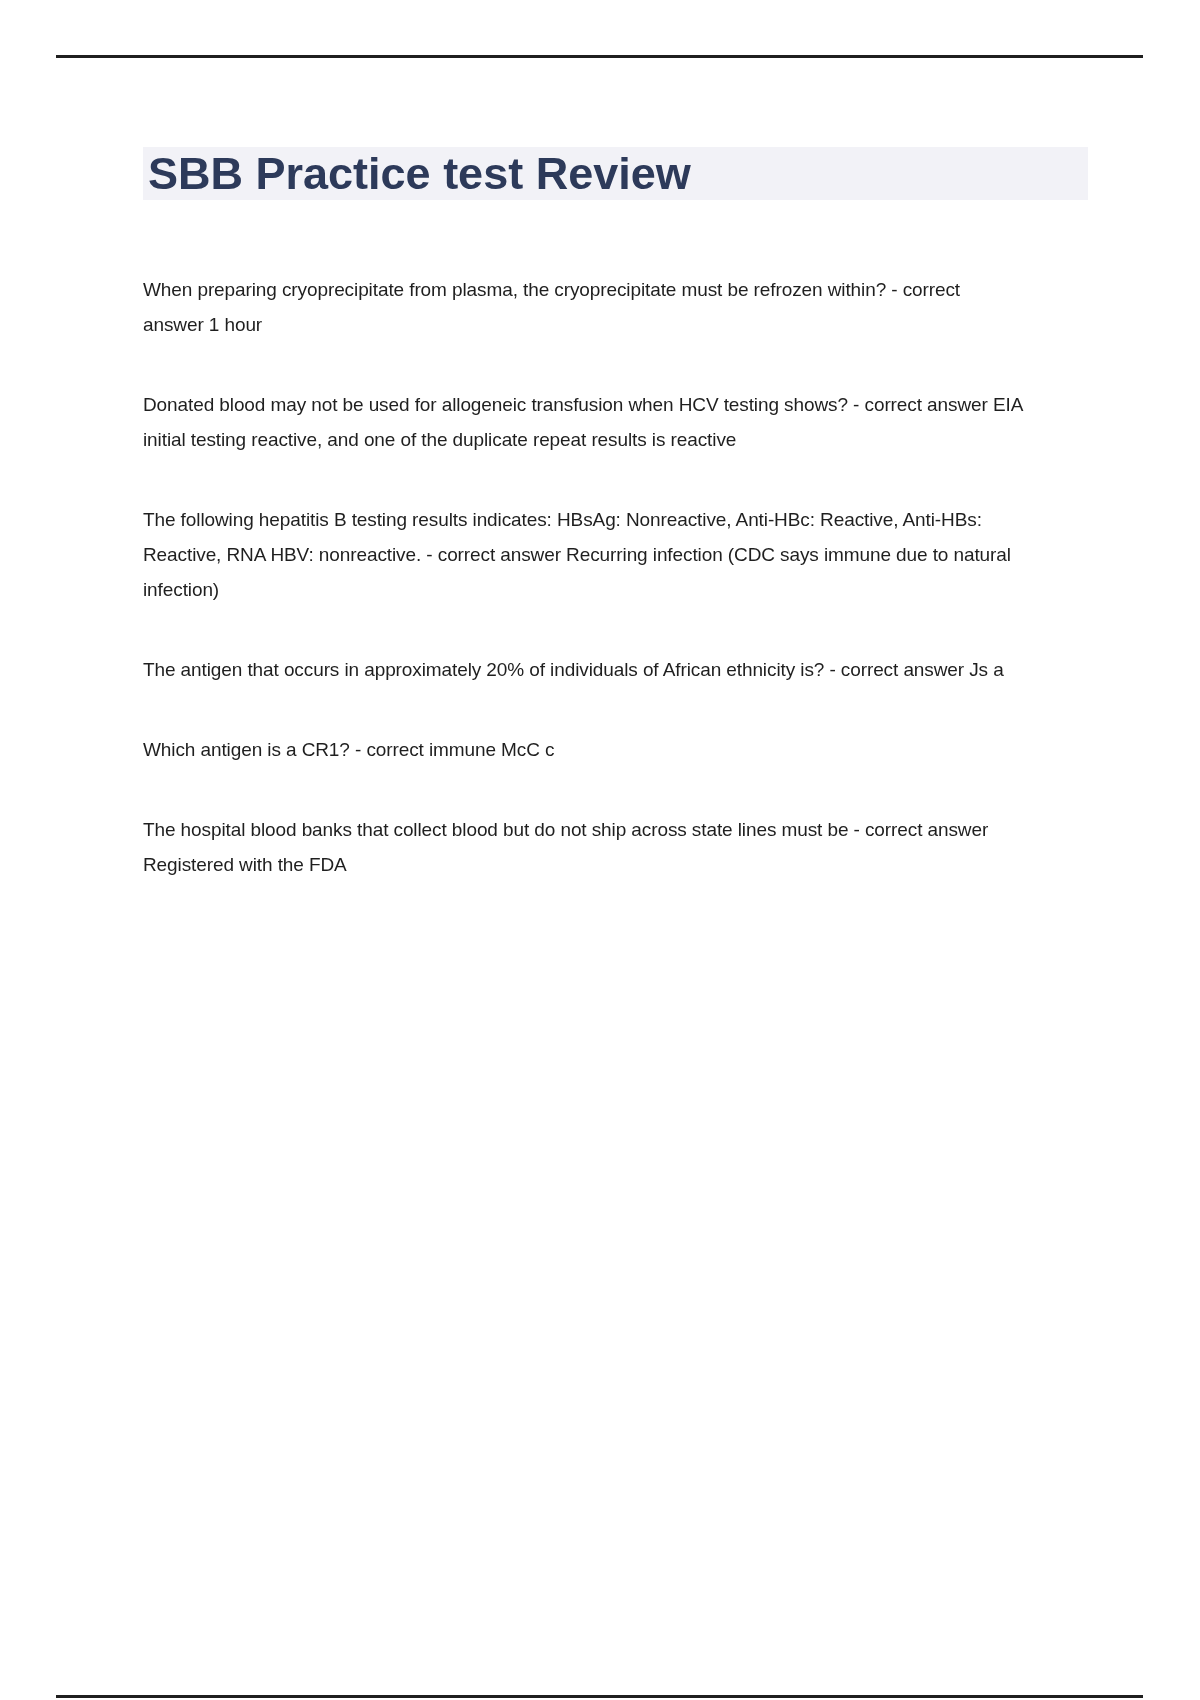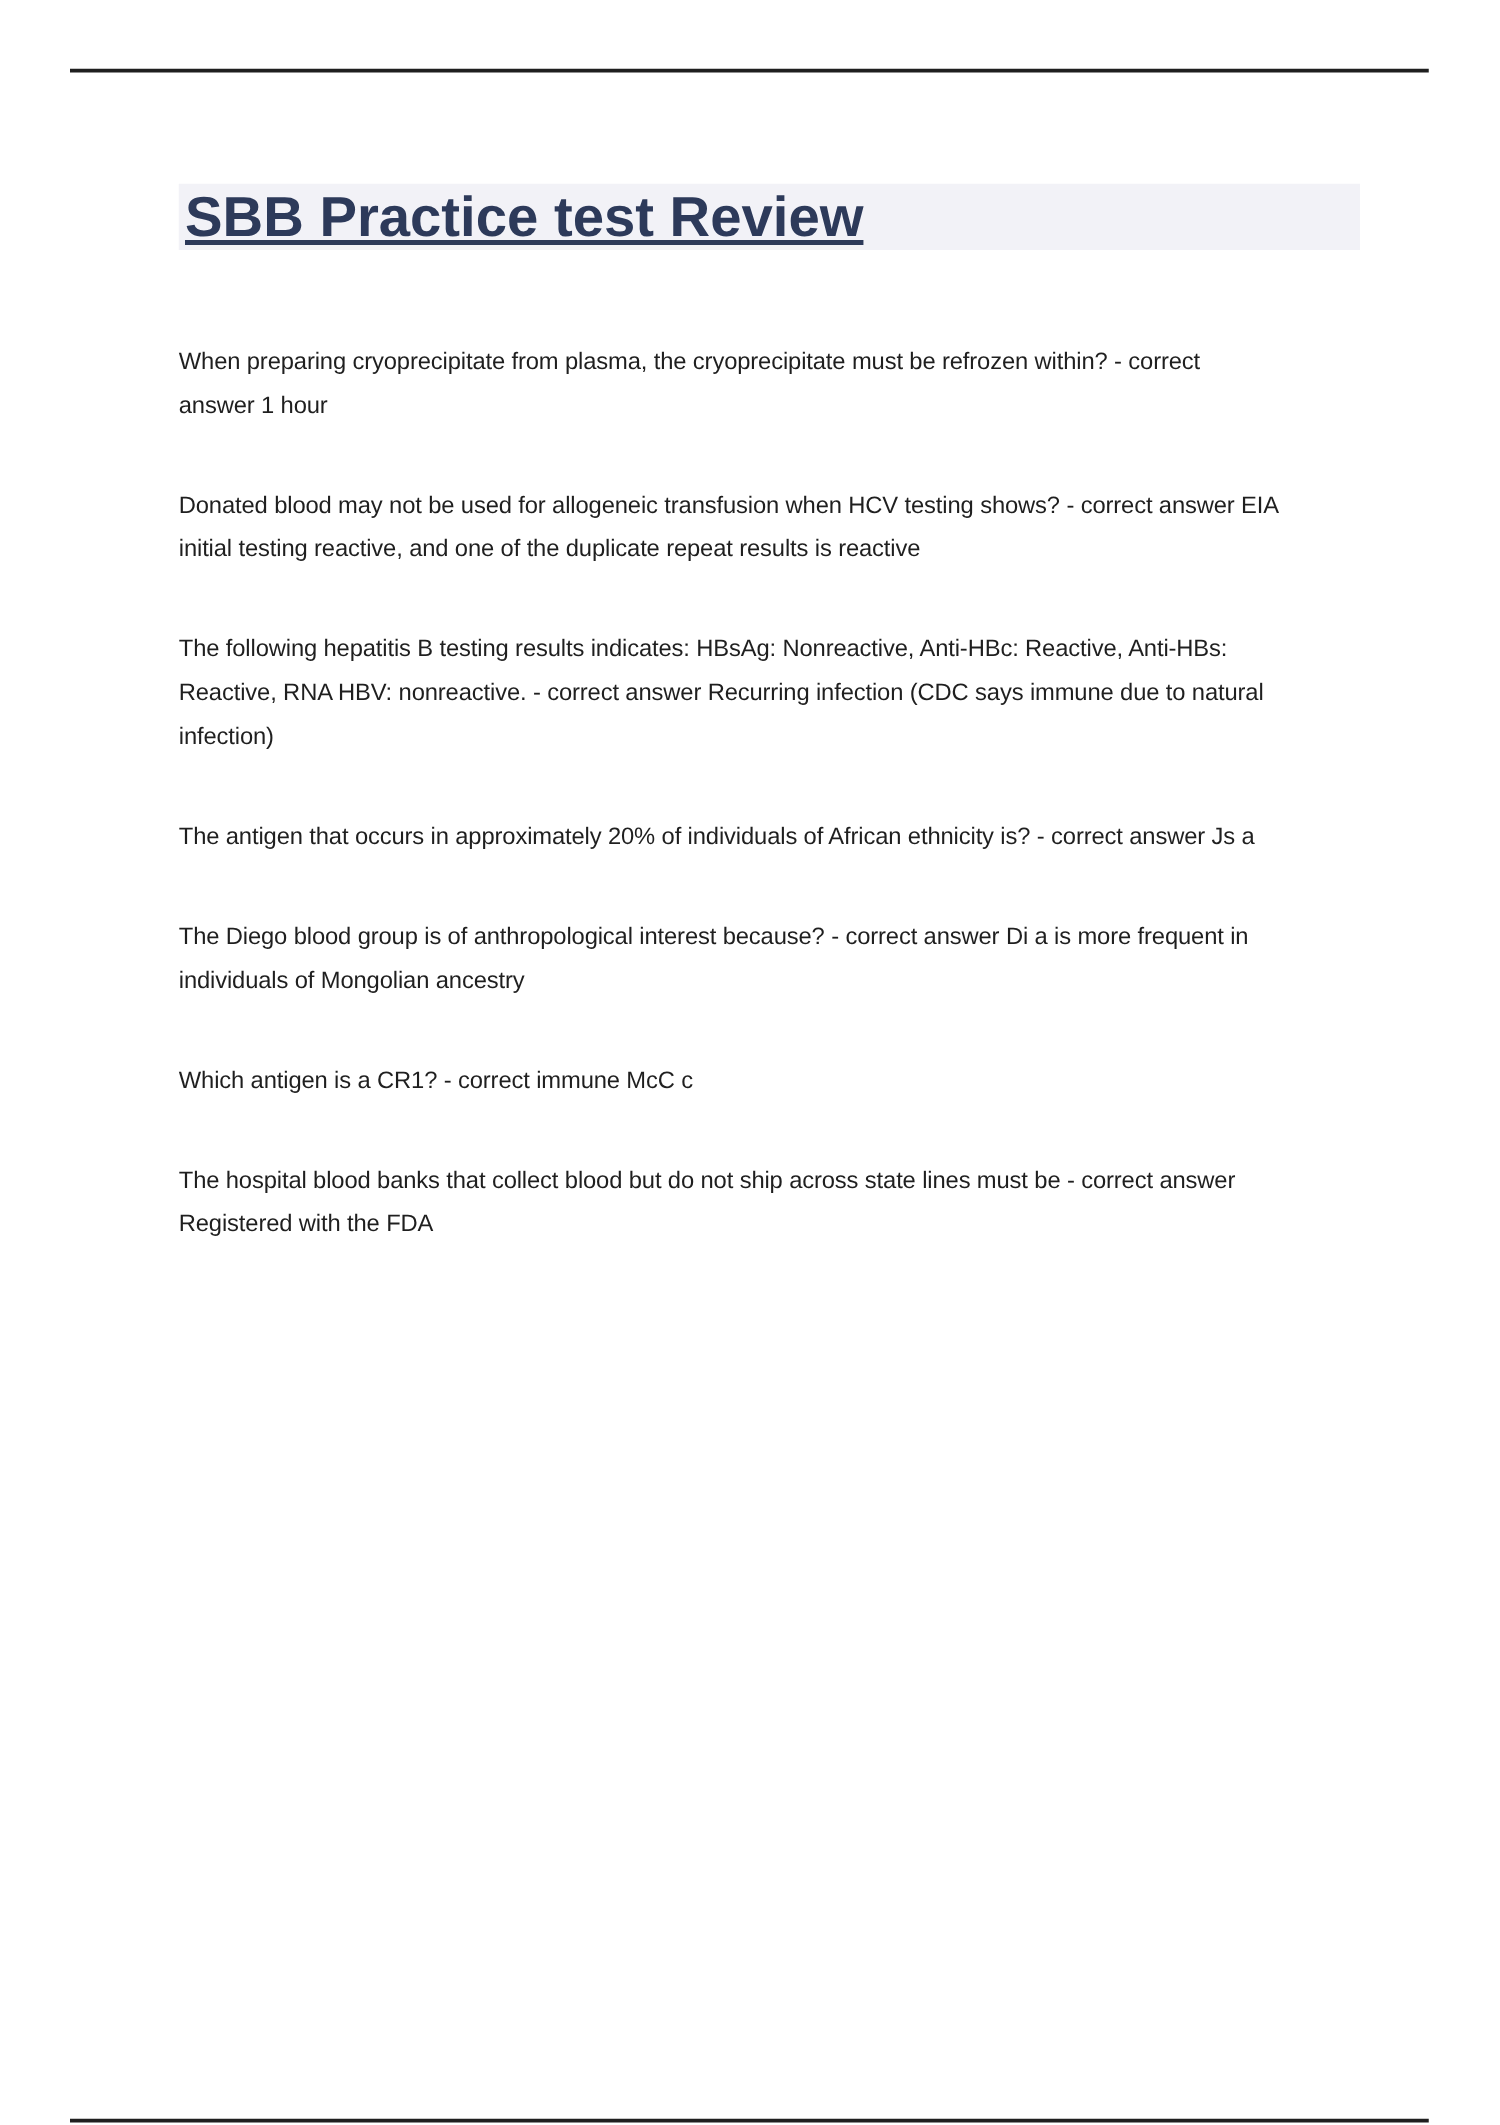--- a/index.html
+++ b/index.html
@@ -31,21 +31,20 @@
     height: 53px;
     margin: 0;
     box-sizing: border-box;
     padding-left: 5px;
     background: var(--title_bg, #f2f2f7);
     color: var(--title_text, #2d3a5a);
     font-size: 45px;
     font-weight: bold;
     line-height: 54px;
     white-space: nowrap;
-    text-decoration: underline;
   }
   .content {
     position: absolute;
     top: 272px;
     left: 143px;
     width: 1005px;
   }
   .qa {
     margin: 0 0 45px 0;
     font-size: 19px;
@@ -65,21 +64,19 @@
 
   <main class="content">
     <p class="qa">When preparing cryoprecipitate from plasma, the cryoprecipitate must be refrozen within? - correct
 answer 1 hour</p>
     <p class="qa">Donated blood may not be used for allogeneic transfusion when HCV testing shows? - correct answer EIA
 initial testing reactive, and one of the duplicate repeat results is reactive</p>
     <p class="qa">The following hepatitis B testing results indicates: HBsAg: Nonreactive, Anti-HBc: Reactive, Anti-HBs:
 Reactive, RNA HBV: nonreactive. - correct answer Recurring infection (CDC says immune due to natural
 infection)</p>
     <p class="qa">The antigen that occurs in approximately 20% of individuals of African ethnicity is? - correct answer Js a</p>
-    <p class="qa">The Diego blood group is of anthropological interest because? - correct answer Di a is more frequent in
-individuals of Mongolian ancestry</p>
     <p class="qa">Which antigen is a CR1? - correct immune McC c</p>
     <p class="qa">The hospital blood banks that collect blood but do not ship across state lines must be - correct answer
 Registered with the FDA</p>
   </main>
 
   <div class="rule rule-bottom"></div>
 </div>
 
 </body></html>

